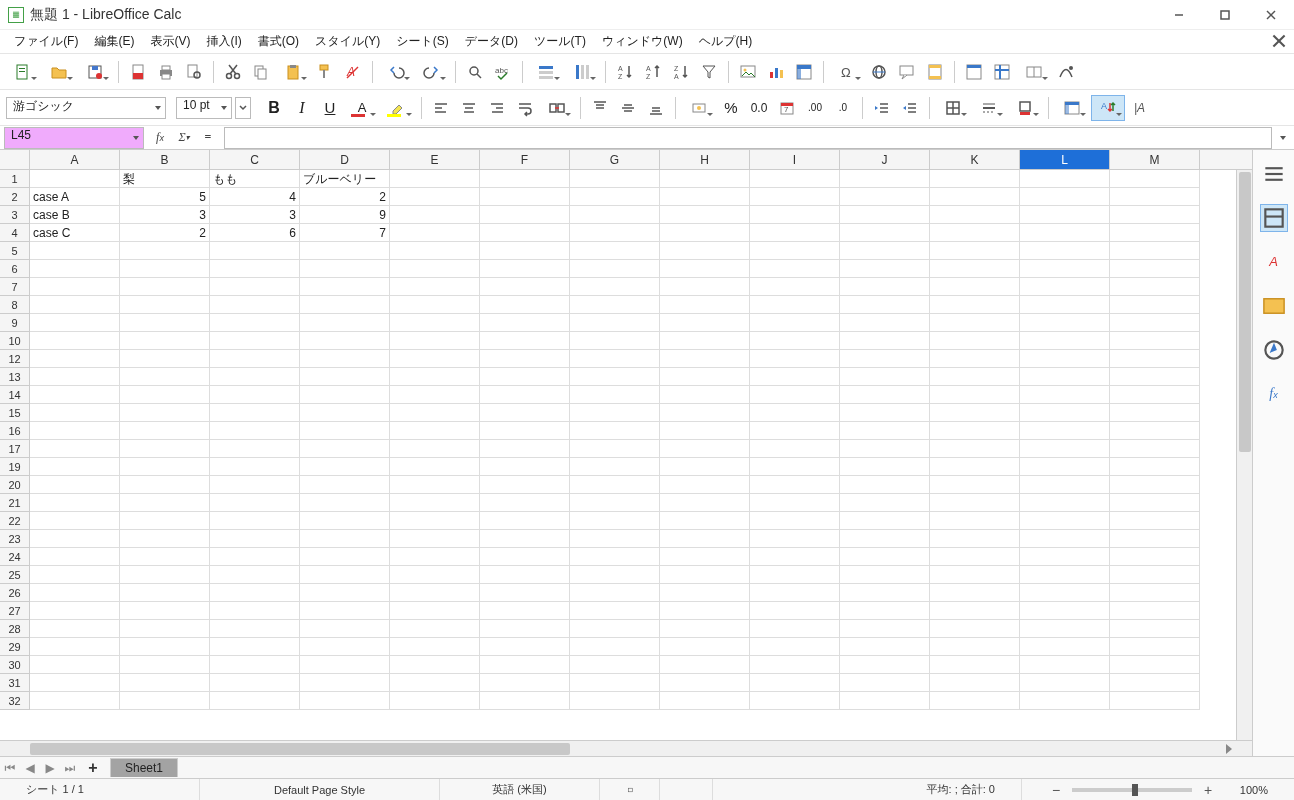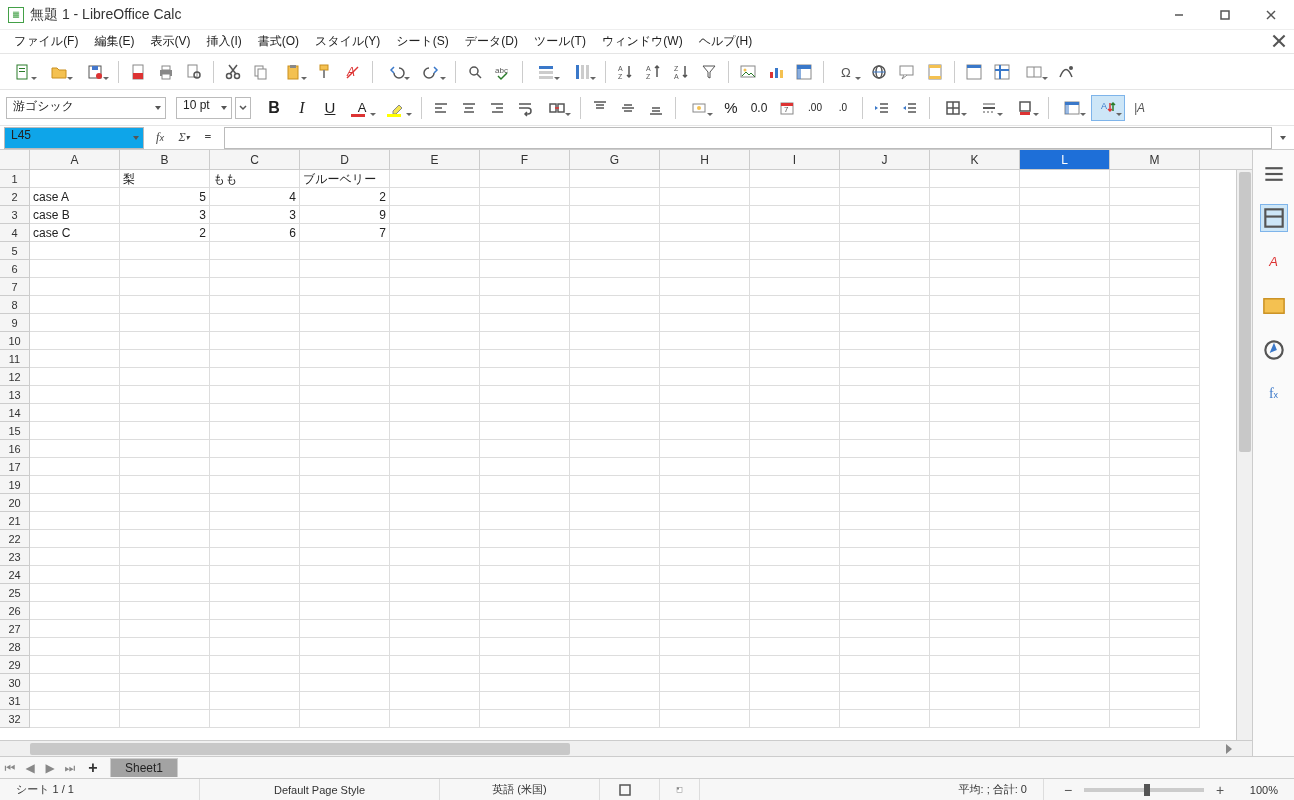--- a/index.html
+++ b/index.html
@@ -29,21 +29,21 @@
 .fontbox { display:flex; align-items:center; gap:4px; margin-right:8px; }
 .fontbox input, .fontbox .combo { height:22px; border:1px solid #bbb; background:#fff; padding:0 20px 0 6px; font-size:12px; position:relative; }
 .combo { position:relative; }
 .combo.font { width:160px; }
 .combo.size { width:56px; }
 .combo::after { content:""; position:absolute; right:4px; top:8px; border-left:3px solid transparent; border-right:3px solid transparent; border-top:4px solid #555; }
 .combo.size + .size-drop { width:16px; height:22px; border:1px solid #bbb; display:flex; align-items:center; justify-content:center; margin-left:-1px; }
 
 
 .formula-row { height:24px; display:flex; align-items:center; border-bottom:1px solid #ccc; }
-.namebox { width:140px; height:22px; border:1px solid #bbb; padding:0 20px 0 6px; font-size:12px; position:relative; background:#0ea5e9; margin:0 4px; }
+.namebox { width:140px; height:22px; border:1px solid #bbb; padding:0 20px 0 6px; font-size:12px; position:relative; background:#f0abfc; margin:0 4px; }
 .namebox::after { content:""; position:absolute; right:4px; top:8px; border-left:3px solid transparent; border-right:3px solid transparent; border-top:4px solid #555;}
 .fbtn { width:24px; height:22px; display:flex; align-items:center; justify-content:center; color:#444; font-style:italic; font-family:"Times New Roman",serif; border:1px solid transparent; }
 .formula-input { flex:1; height:22px; border:1px solid #bbb; margin:0 4px; padding:0 6px; font-size:12px; background:#fff; }
 .formula-expand { width:14px; height:22px; display:flex; align-items:center; justify-content:center; color:#666; margin-right:4px;}
 .formula-expand::before{content:"";border-left:3px solid transparent;border-right:3px solid transparent;border-top:4px solid #555;}
 
 
 .workarea { display:flex; height:calc(800px - 30px - 24px - 36px - 36px - 24px - 22px - 22px); }
 .gridwrap { flex:1; display:flex; flex-direction:column; overflow:hidden; position:relative; }
 .sidebar { width:42px; border-left:1px solid #ccc; display:flex; flex-direction:column; align-items:center; padding-top:10px; gap:16px; background:#fafafa; }
@@ -71,21 +71,21 @@
 .vscroll .thumb { position:absolute; top:2px; left:2px; width:12px; height:280px; background:#c8c8c8; border-radius:2px; }
 
 
 .tabbar { height:22px; display:flex; align-items:center; border-top:1px solid #ccc; background:#f7f7f7; }
 .tabnav { width:20px; height:20px; display:flex; align-items:center; justify-content:center; color:#888; }
 .tab-add { width:26px; text-align:center; font-size:16px; font-weight:bold; color:#333; }
 .sheet-tab { padding:2px 14px; border:1px solid #ccc; border-bottom:none; background:#a3a3a3; font-size:12px; margin-left:4px; border-radius:0 0 0 0; }
 
 
 .statusbar { height:22px; display:flex; align-items:center; border-top:1px solid #ccc; font-size:11px; color:#333; background:#f7f7f7; }
-.statusbar .seg { padding:0 16px; border-right:1px solid #ddd; height:100%; display:flex; align-items:center; }
+.statusbar .seg { padding:0 26px; border-right:1px solid #ddd; height:100%; display:flex; align-items:center; }
 .statusbar .seg.fill { flex:1; }
 .zoom-slider { width:120px; height:4px; background:#ccc; position:relative; margin:0 8px; }
 .zoom-slider .knob { position:absolute; left:60px; top:-4px; width:6px; height:12px; background:#555; }
 .zoom-btn { width:16px; text-align:center; color:#555; font-size:14px; }
 
 .ico-stroke { fill:none; stroke:#555; stroke-width:1.5; }
 .small { font-size:10px; }
 </style>
 </head>
 <body>
@@ -688,36 +688,20 @@
           <div class="cell"></div>
           <div class="cell"></div>
           <div class="cell"></div>
           <div class="cell"></div>
           <div class="cell"></div>
           <div class="cell"></div>
           <div class="cell"></div>
         </div>
         <div class="row">
           <div class="rowhdr">10</div>
-          <div class="cell"></div>
-          <div class="cell"></div>
-          <div class="cell"></div>
-          <div class="cell"></div>
-          <div class="cell"></div>
-          <div class="cell"></div>
-          <div class="cell"></div>
-          <div class="cell"></div>
-          <div class="cell"></div>
-          <div class="cell"></div>
-          <div class="cell"></div>
-          <div class="cell"></div>
-          <div class="cell"></div>
-        </div>
-        <div class="row">
-          <div class="rowhdr">11</div>
           <div class="cell"></div>
           <div class="cell"></div>
           <div class="cell"></div>
           <div class="cell"></div>
           <div class="cell"></div>
           <div class="cell"></div>
           <div class="cell"></div>
           <div class="cell"></div>
           <div class="cell"></div>
           <div class="cell"></div>
@@ -1077,21 +1061,21 @@
           <rect x="2" y="4" width="14" height="10" fill="#f4c151" stroke="#c98f1e"></rect>
         </svg>
       </div>
     <div class="side-btn">
         <svg viewBox="0 0 18 18">
           <circle cx="9" cy="9" r="6" class="ico-stroke" stroke="#3a78c9"></circle>
           <path d="M9 4l2 5-5 2z" fill="#3a78c9"></path>
         </svg>
       </div>
     <div class="side-btn">
-        <span style="font-family:serif;color:#3a78c9;font-size:14px;text-align:center;">f<span style="font-size:9px;">x</span></span>
+        <span style="font-style:italic;font-family:serif;color:#3a78c9;font-size:14px;text-align:center;">f<span style="font-size:9px;">x</span></span>
       </div>
   </div>
 </div>
 
 <div class="tabbar">
   <div class="tabnav">⏮</div>
   <div class="tabnav">◀</div>
   <div class="tabnav">▶</div>
   <div class="tabnav">⏭</div>
   <div class="tab-add">+</div>

